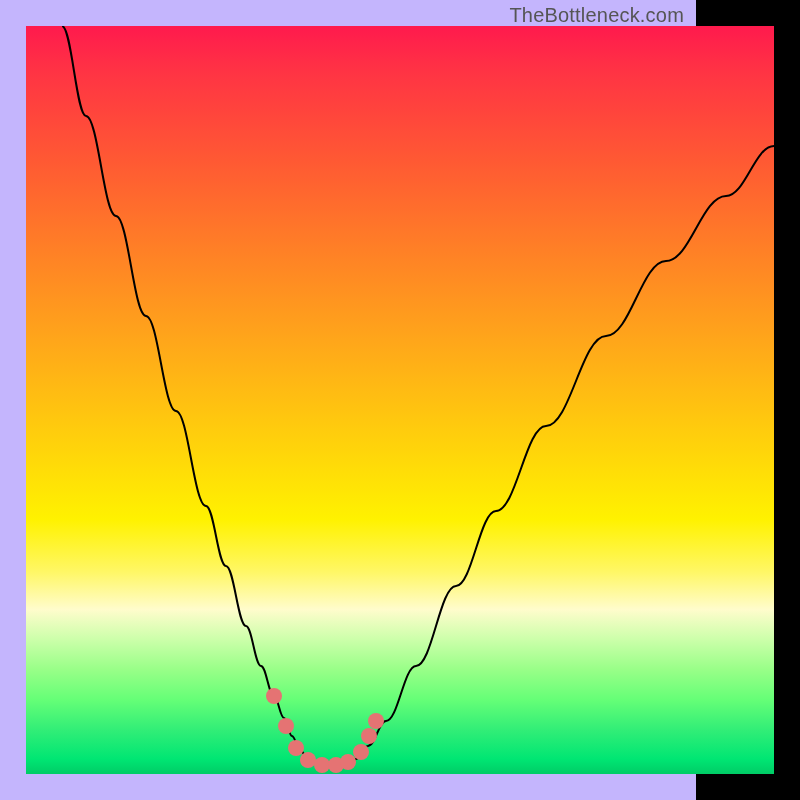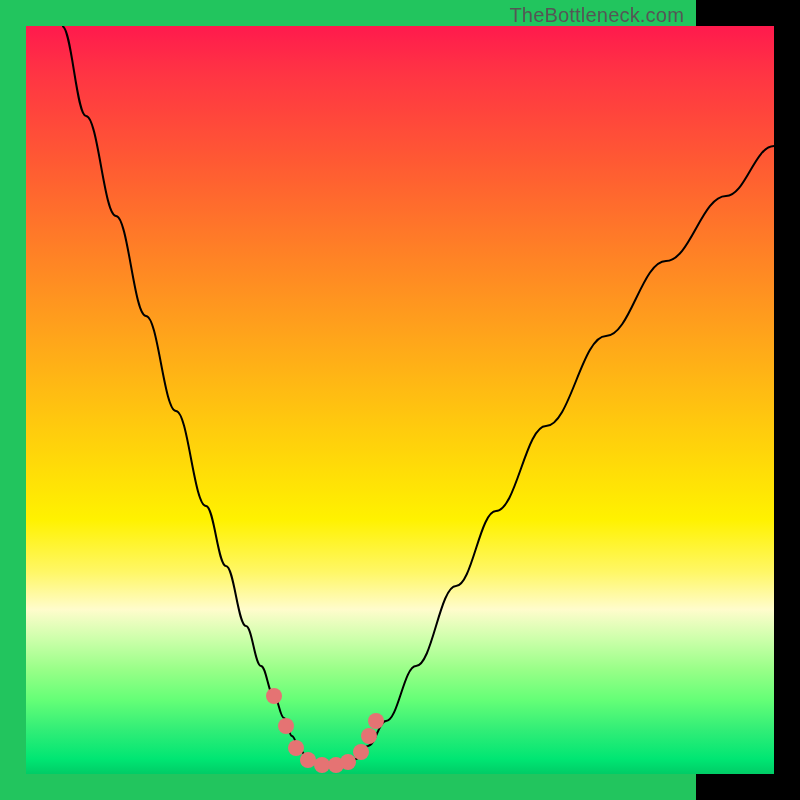--- a/index.html
+++ b/index.html
@@ -10,21 +10,21 @@
     background: #000;
     position: relative;
     font-family: Arial, Helvetica, sans-serif;
   }
   .frame {
     position: absolute;
     top: 0;
     left: 0;
     width: 696px;
     height: 800px;
-    background: #22c55e;
+    background: #c4b5fd;
   }
   .gradient-area {
     position: absolute;
     top: 26px;
     left: 26px;
     width: 748px;
     height: 748px;
     background: linear-gradient(to bottom,
       #ff1a4d 0%,
       #ff3344 6%,

